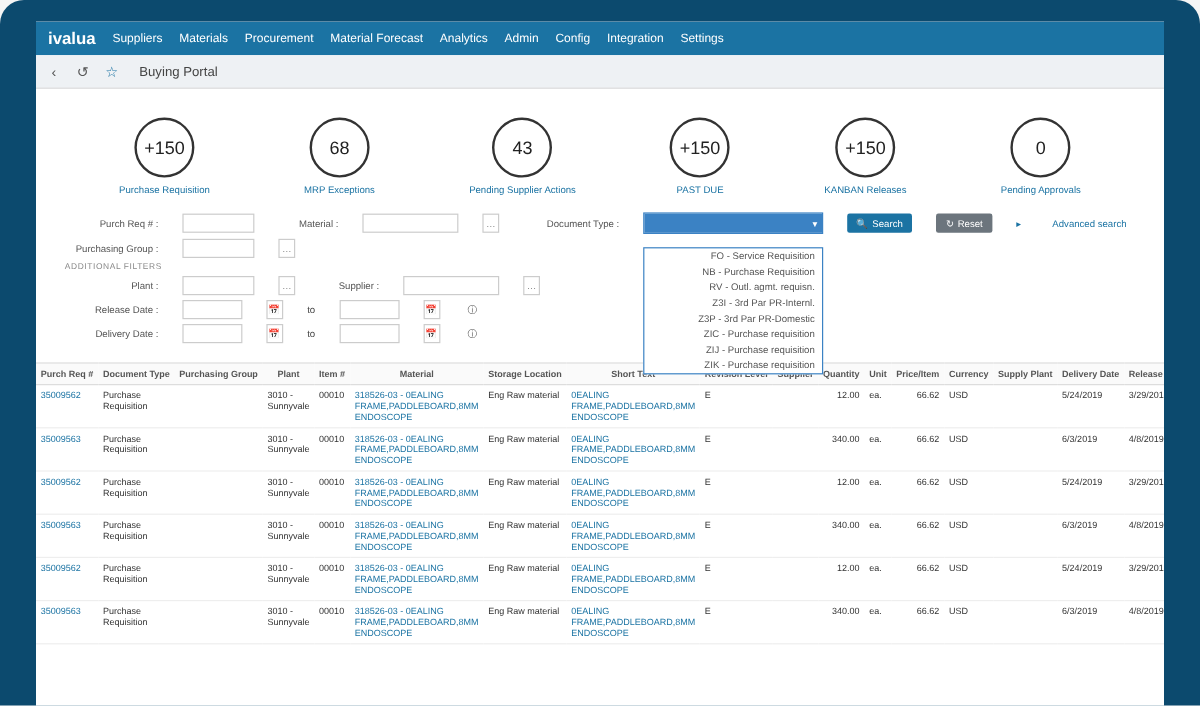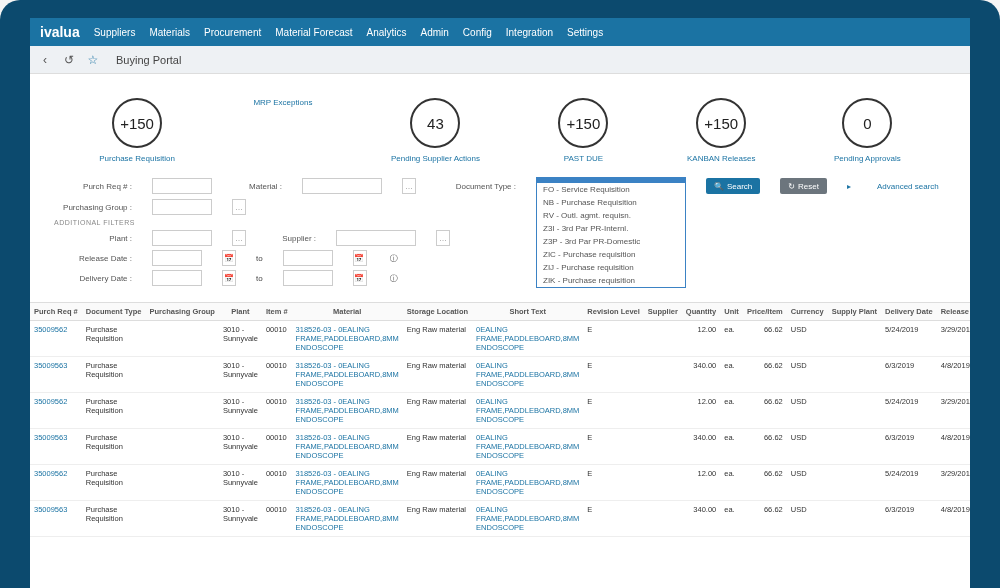--- a/index.html
+++ b/index.html
@@ -41,21 +41,21 @@
   .frow { display:flex; align-items:center; gap:20px; margin-bottom:4px; flex-wrap:wrap;}
   .flabel { width: 78px; text-align:right; color:#555;}
   .finput { border:1px solid #ccc; height:16px; width:60px; padding:0 3px; font-size:8px;}
   .finput.sm{width:50px;} .finput.md{width:80px;}
   .fbox { border:1px solid #ccc; width:14px; height:16px; display:inline-flex; align-items:center; justify-content:center; cursor:pointer; color:#888;}
   .dropdown-open {
     border:1px solid #3b82c4; width:150px; background:#fff; position:relative;
   }
   .dropdown-open .sel{height:16px; background:#3b82c4; color:#fff; padding:2px 4px; cursor:pointer; display:flex; justify-content:space-between; align-items:center;}
   .dropdown-list{
-    position:absolute; top:4px; left:-1px; right:-1px; background:#fff; border:1px solid #3b82c4; z-index:10;
+    position:absolute; top:28px; left:-1px; right:-1px; background:#fff; border:1px solid #3b82c4; z-index:10;text-align:right;
   }
   .dropdown-list div{padding:2px 6px; color:#555; cursor:pointer;}
   .btn { height:16px; padding:0 8px; border:none; border-radius:2px; font-size:8px; cursor:pointer; color:#fff; display:inline-flex; align-items:center; gap:3px;}
   .btn.search{background:#1b73a3;}
   .btn.reset{background:#6c757d;}
   .adv-link{ color:#1b73a3; font-size:8px; margin-left:6px; cursor:pointer;}
   .addl{text-transform:uppercase; font-size:7px; letter-spacing:0.5px; color:#888; margin:4px 0;}
   
   .tbl { width:100%; border-collapse:collapse; font-size:7.5px; margin-top:6px;}
   .tbl th{ text-align:center; padding:4px 4px; border-top:1px solid #ddd; border-bottom:1px solid #ddd; color:#555; font-weight:bold; white-space:nowrap; background:#fafafa;}
@@ -93,20 +93,21 @@
       <span class="ic" style="color:#1b73a3;">☆</span>
       <span class="title">Buying Portal</span>
     </div>
 
     <div class="kpi-row" id="kpi-row">
         <div class="kpi">
           <div class="circle">+150</div>
           <div class="label">Purchase Requisition</div>
         </div>
         <div class="kpi">
+          <div class="circle">68</div>
           <div class="label">MRP Exceptions</div>
         </div>
         <div class="kpi">
           <div class="circle">43</div>
           <div class="label">Pending Supplier Actions</div>
         </div>
         <div class="kpi">
           <div class="circle">+150</div>
           <div class="label">PAST DUE</div>
         </div>

